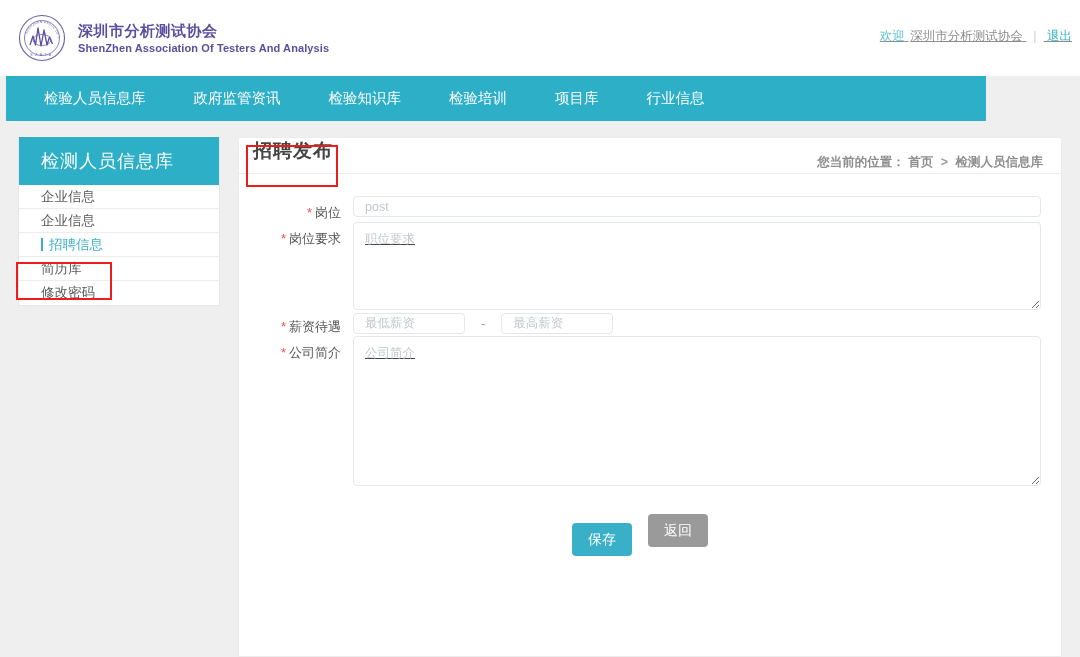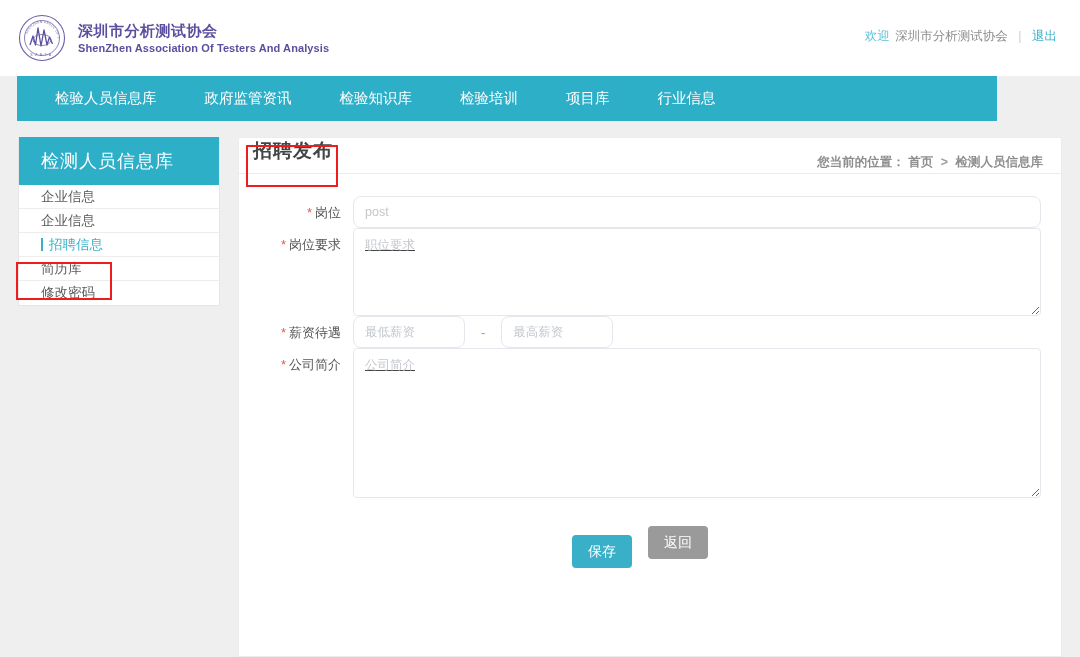--- a/index.html
+++ b/index.html
@@ -24,31 +24,31 @@
   .brand-text { margin-left: 12px; line-height: 1.15; }
   .brand-cn {
     font-size: 15px; font-weight: bold; color: #5b4e9e;
     letter-spacing: .5px;
   }
   .brand-en {
     font-size: 11px; font-weight: bold; color: #5b4e9e;
     margin-top: 3px; letter-spacing: .1px;
   }
   .header-right {
-    position: absolute; right: 23px; top: 28px;
-    font-size: 12.5px; color: #8d8d8d; white-space: nowrap;
+    position: absolute; right: 8px; top: 28px;
+    font-size: 12.5px; color: #8d8d8d; white-space: nowrap; text-decoration: underline;
   }
   .hr-welcome { color: #5fc3d6; }
   .hr-user { color: #8d8d8d; margin-left: 2px; }
   .hr-sep { color: #cfcfcf; margin: 0 7px; }
   .hr-logout { color: #3ab0c8; cursor: pointer; }
 
   
   .main-nav {
-    position: absolute; left: 17px; top: 76px;
+    position: absolute; left: 6px; top: 76px;
     width: 980px; height: 45px;
     background: #2eafc8;
     display: flex; align-items: flex-end;
   }
   .nav-item {
     color: #ffffff; font-size: 14.5px;
     padding: 0 24px; cursor: pointer; white-space: nowrap;
     line-height: 45px;
   }
   .nav-item:first-child { margin-left: 14px; }
@@ -126,21 +126,21 @@
     width: 100%;
     border: 1px solid #e4e8ec;
     border-radius: 4px;
     background: #fff;
     font-family: "Liberation Sans", "DejaVu Sans", sans-serif;
     font-size: 12.5px;
     color: #444;
     padding: 8px 11px;
     outline: none;
   }
-  input.tx { height: 32px; border-radius: 8px; }
+  input.tx { height: 21px; }
   input.tx::placeholder, textarea.tx::placeholder { color: #c3c7cc; }
   textarea.tx { resize: vertical; display: block; text-decoration: underline; }
   #ta-require { height: 88px; }
   #ta-company { height: 150px; }
 
   .salary-row { display: flex; align-items: center; }
   .salary-row input.tx { width: 112px; }
   .salary-dash { margin: 0 16px; color: #9a9a9a; font-size: 13px; }
 
   .form-actions {

